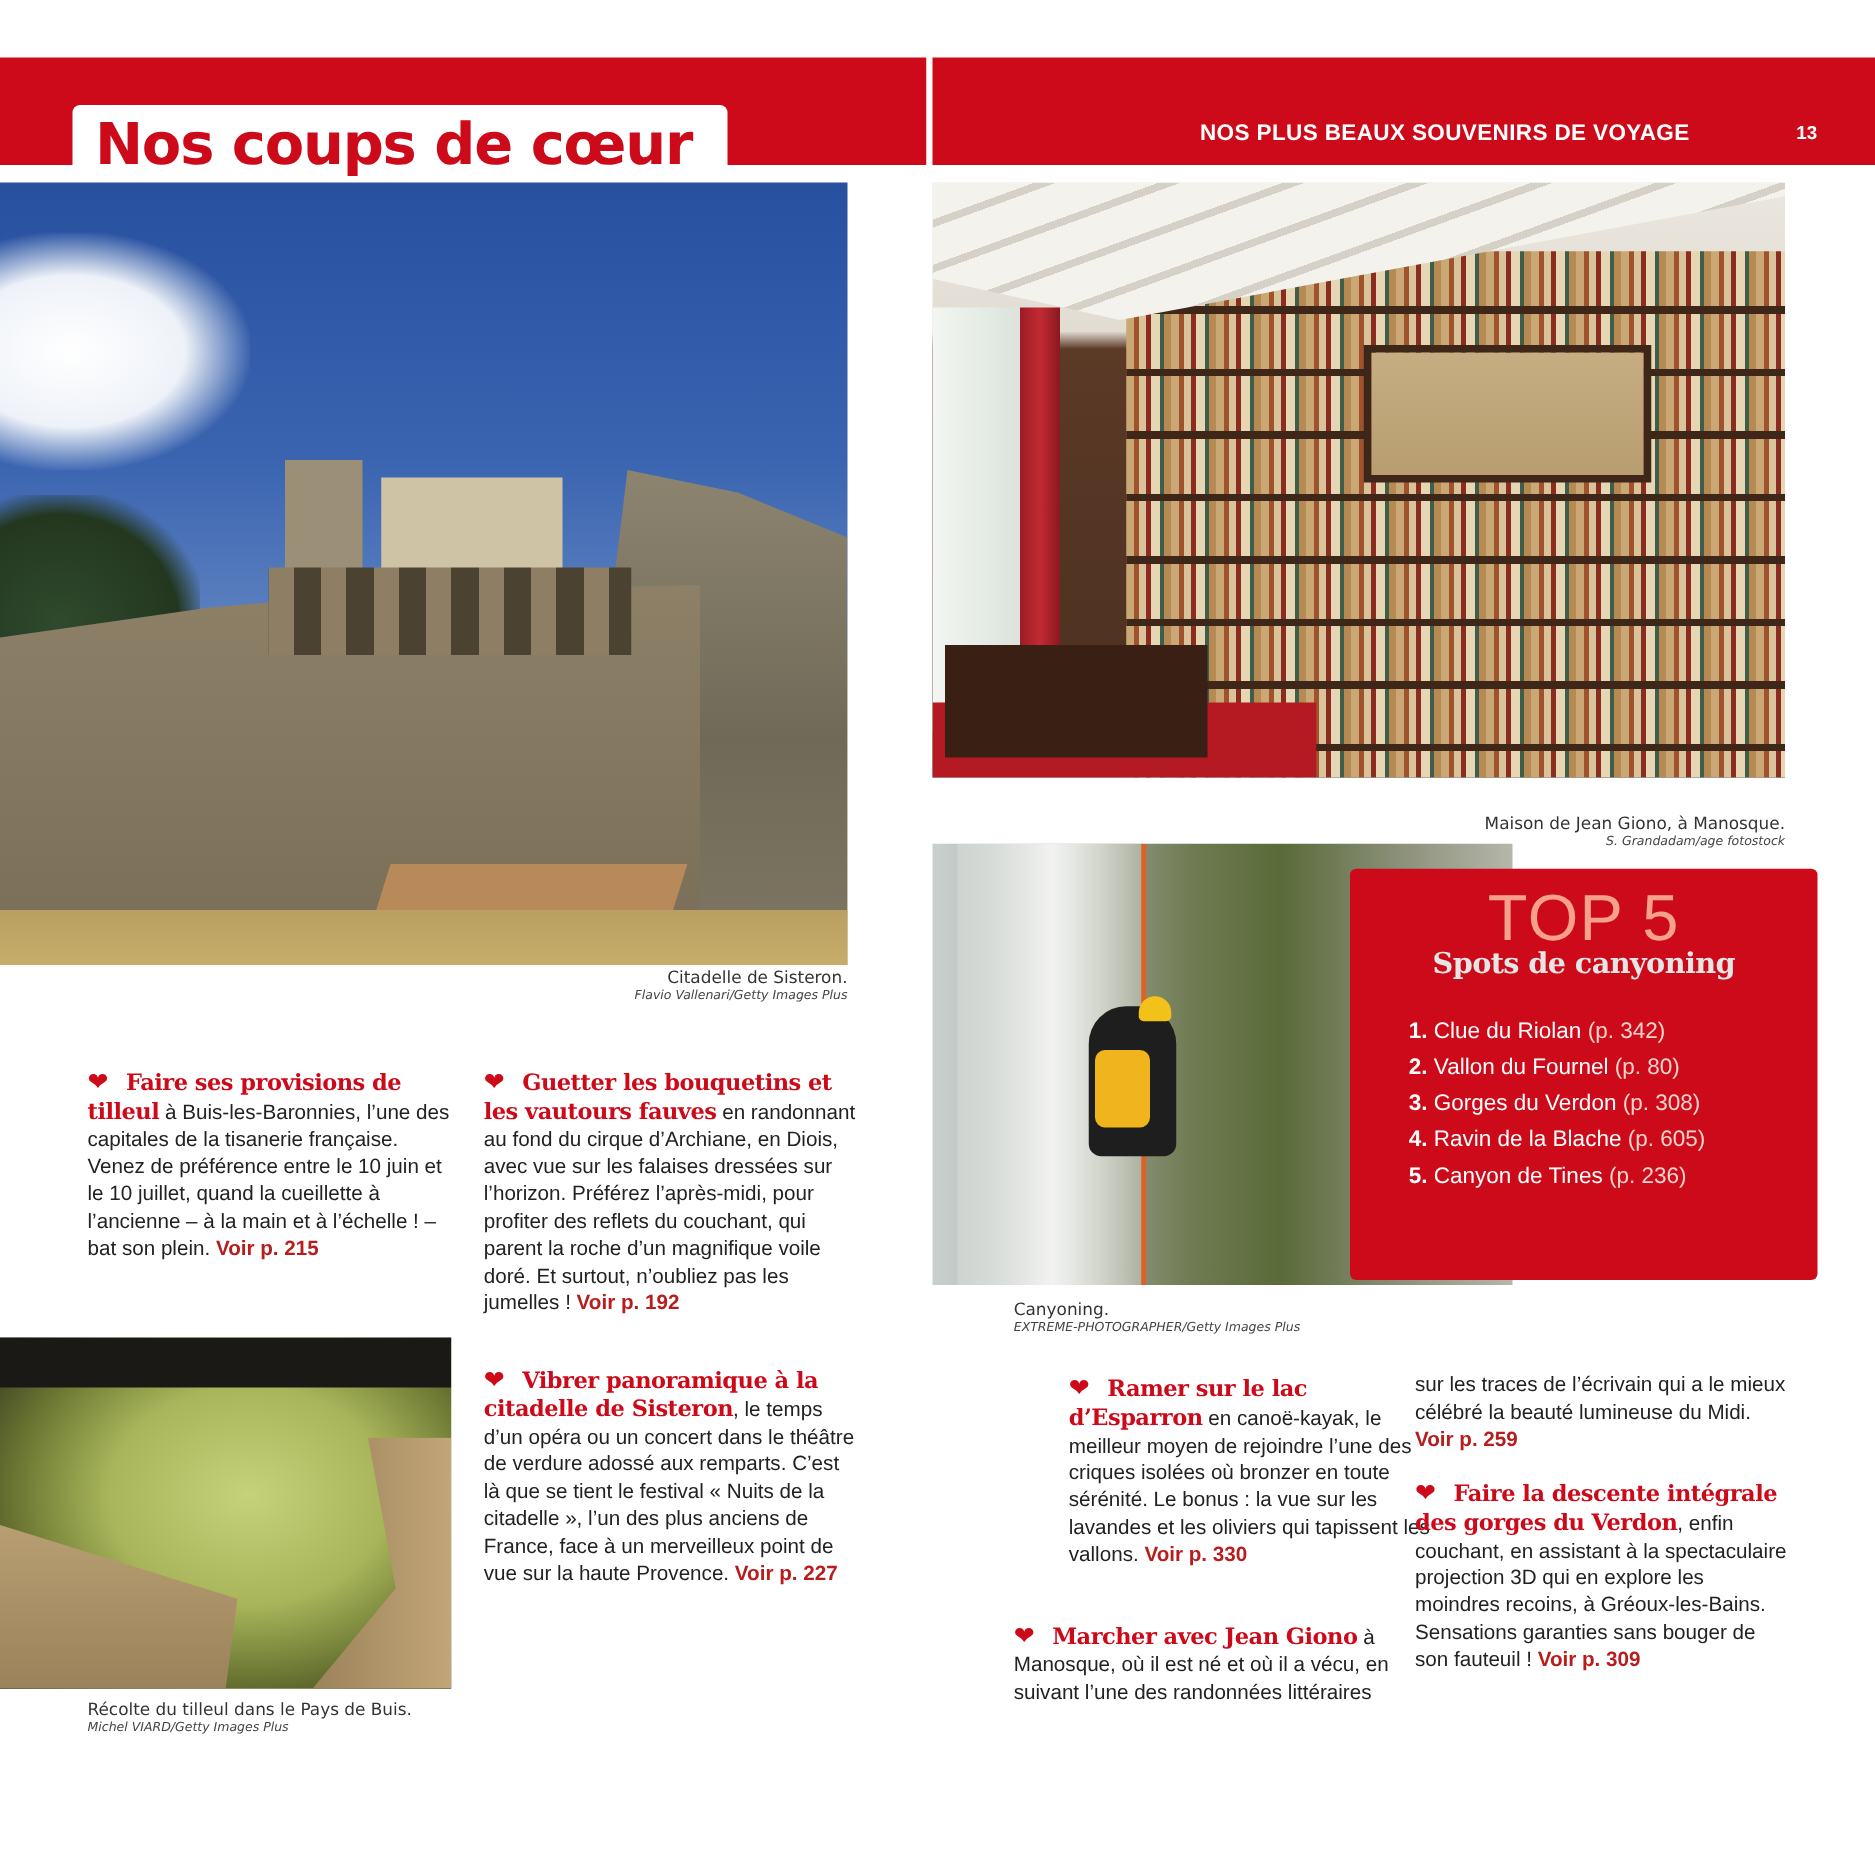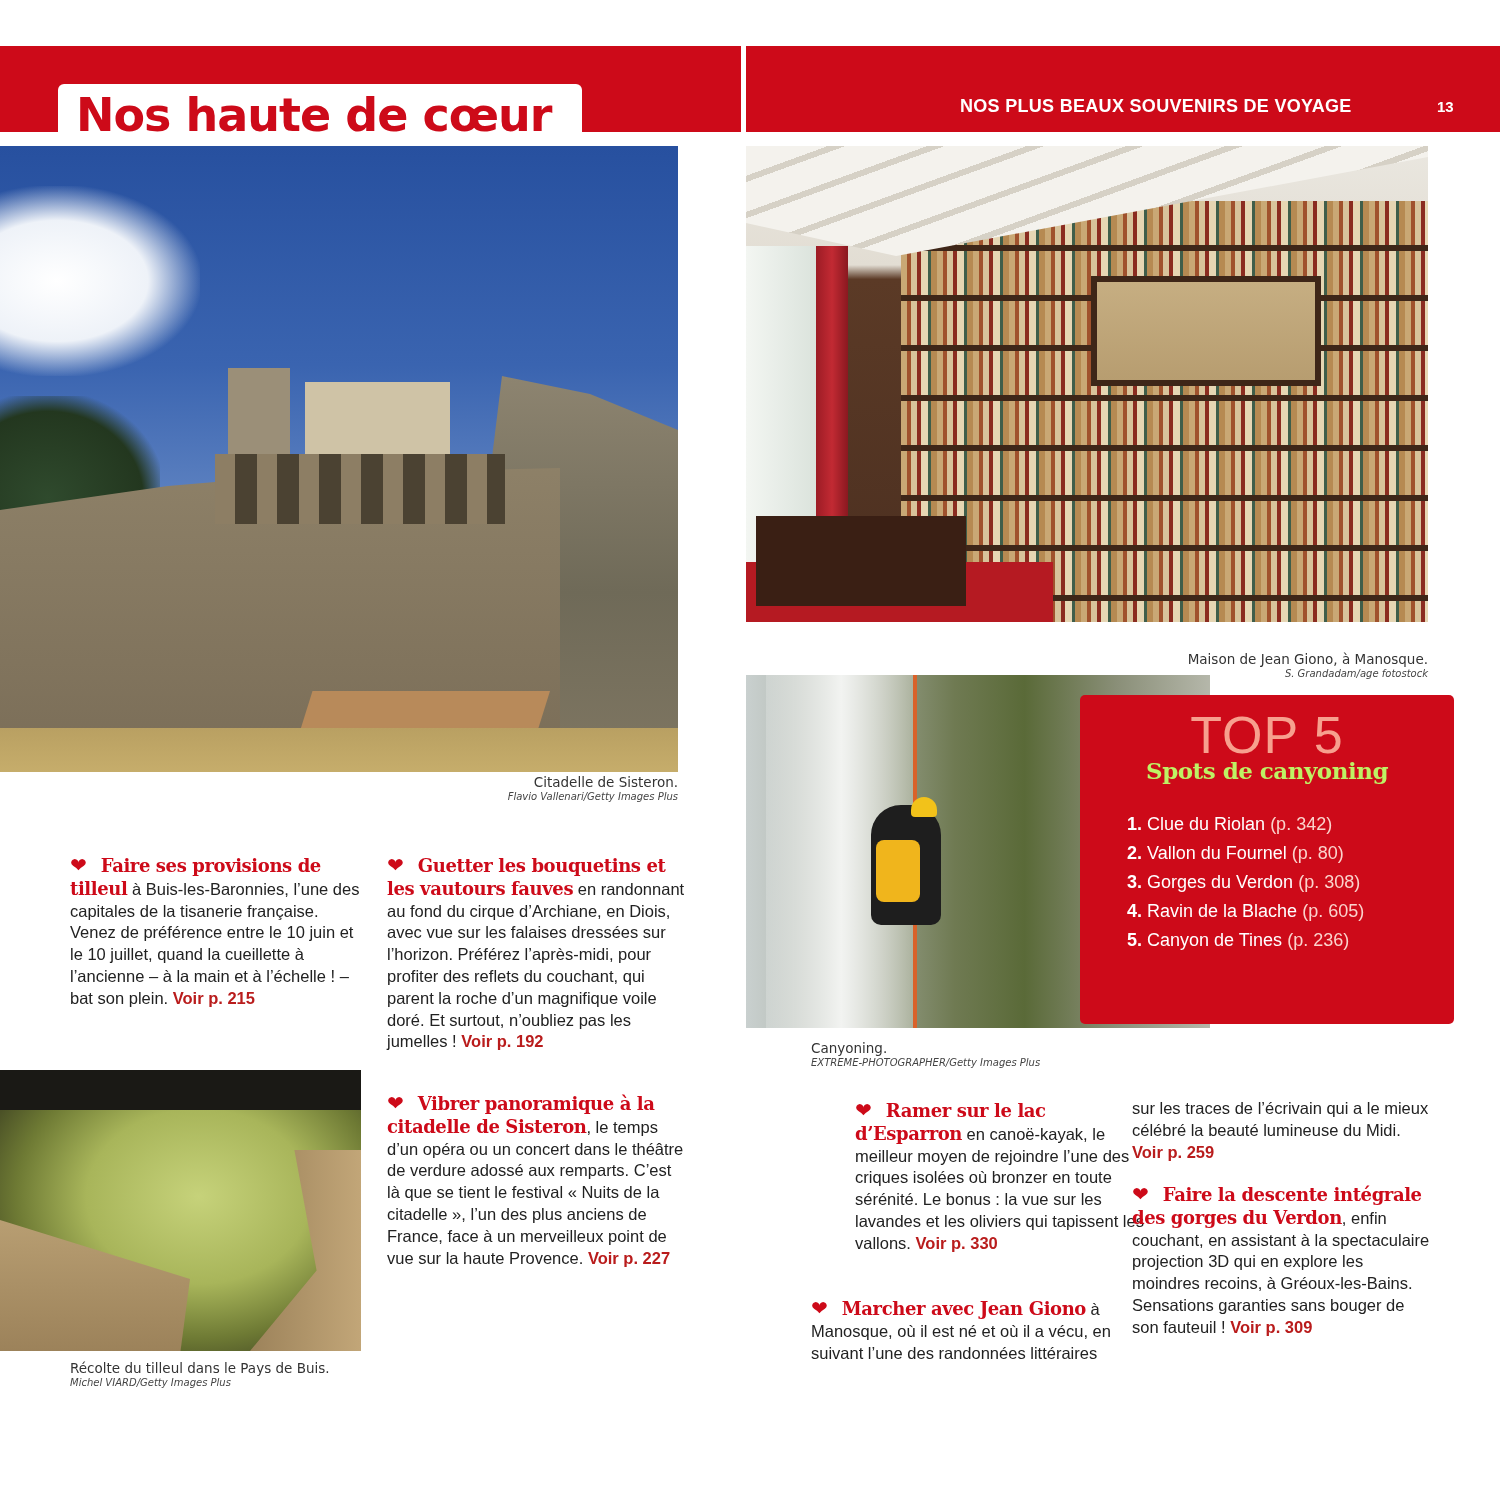--- a/index.html
+++ b/index.html
@@ -72,33 +72,33 @@
   #art-tilleul { left: 70px; top: 855px; width: 290px; }
   #art-bouquetins { left: 387px; top: 855px; width: 300px; }
   #art-sisteron { left: 387px; top: 1093px; width: 300px; }
   #art-esparron { left: 811px; top: 1100px; width: 290px; margin-left: 44px; }
   #art-giono { left: 811px; top: 1298px; width: 300px; }
   #art-giono-cont { left: 1132px; top: 1098px; width: 300px; }
   #art-verdon { left: 1132px; top: 1184px; width: 300px; }
 
   .top5 { position: absolute; left: 1080px; top: 695px; width: 374px; height: 329px; background: #cd0a19; border-radius: 5px; color: #fff; }
   .top5 .num { position: absolute; left: 0; width: 100%; top: 12px; text-align: center; font-family: "Liberation Sans", sans-serif; font-size: 52px; color: #f7a08e; font-weight: normal; line-height: 56px; letter-spacing: 1px; }
-  .top5 .sub { position: absolute; left: 0; width: 100%; top: 62px; text-align: center; font-family: "DejaVu Serif", serif; font-weight: bold; font-size: 23px; color: #bef264; letter-spacing: -0.5px; }
+  .top5 .sub { position: absolute; left: 0; width: 100%; top: 62px; text-align: center; font-family: "DejaVu Serif", serif; font-weight: bold; font-size: 23px; color: #e5e5e5; letter-spacing: -0.5px; }
   .top5 ol { list-style: none; position: absolute; left: 13px; top: 115px; margin-left: 34px; }
   .top5 li { font-size: 18px; line-height: 29px; color: #fff; }
   .top5 li .n { font-weight: bold; }
   .top5 li .pg { color: #fbd3cc; }
 </style>
 </head>
 <body>
 
 <div class="band" id="band-left"></div>
 <div class="band" id="band-right"></div>
 <div class="title-tab"></div>
-<h1 class="title-text">Nos haute de cœur</h1>
+<h1 class="title-text">Nos coups de cœur</h1>
 <div class="running-head">NOS PLUS BEAUX SOUVENIRS DE VOYAGE</div>
 <div class="page-num">13</div>
 
 <div class="photo" id="photo-citadel">
   <div class="cloud"></div>
   <div class="trees"></div>
   <div class="rock"></div>
   <div class="wall"></div>
   <div class="tower"></div>
   <div class="church"></div>

